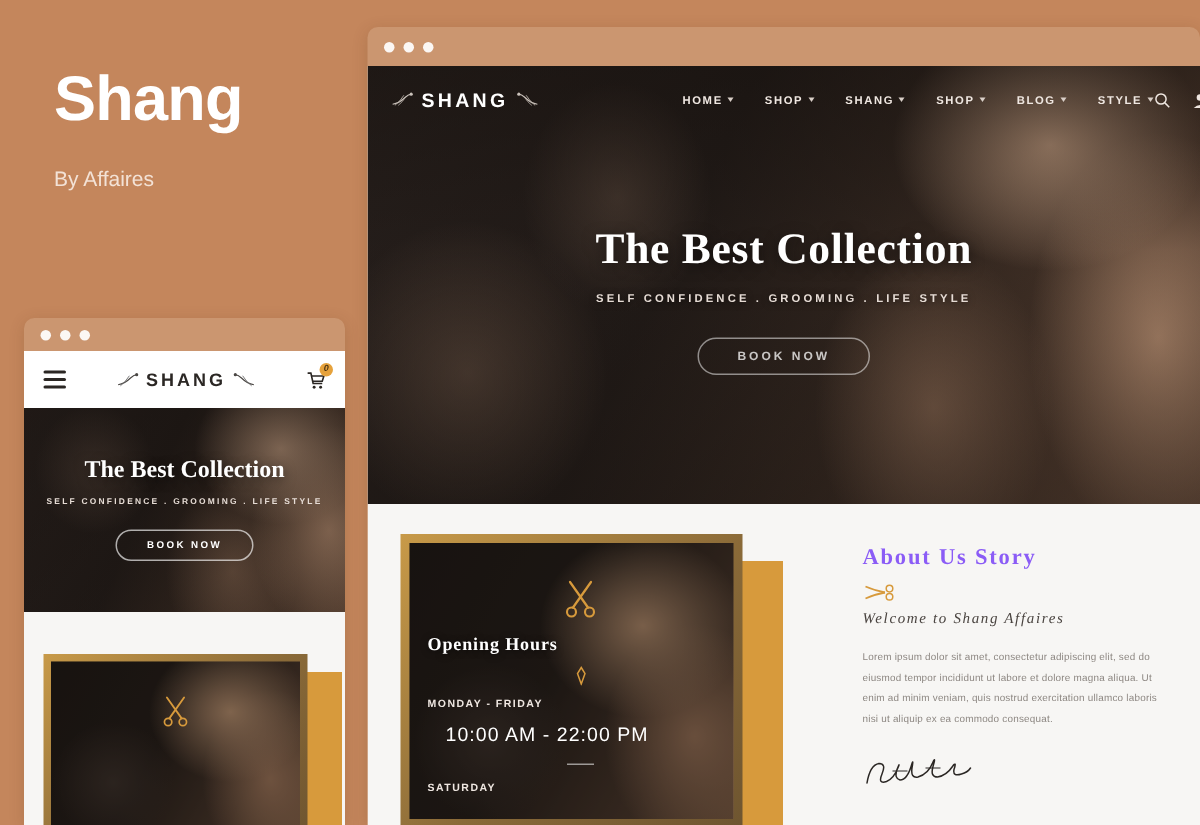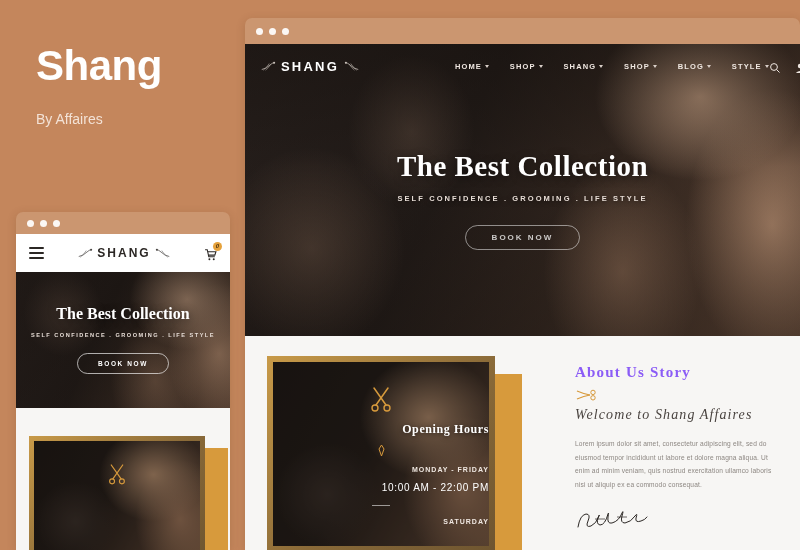--- a/index.html
+++ b/index.html
@@ -105,39 +105,39 @@
     width:100%; height:100%; position:relative; overflow:hidden;
     background:
       radial-gradient(ellipse 95px 85px at 72% 30%, rgba(190,150,116,.95), rgba(120,90,70,0) 72%),
       radial-gradient(ellipse 80px 100px at 88% 70%, rgba(170,128,98,.85), rgba(0,0,0,0) 75%),
       radial-gradient(ellipse 70px 70px at 25% 72%, rgba(60,50,44,.9), rgba(0,0,0,0) 74%),
       linear-gradient(120deg,#1b1714 0%,#221c18 45%,#4a382c 78%,#7a5a42 100%);
   }
   .oh-inner::after {
     content:""; position:absolute; inset:0; background:rgba(18,13,10,.38);
   }
-  .oh-content { position:relative; z-index:2; text-align:right; padding-top:24px; }
+  .oh-content { position:relative; z-index:2; text-align:left; padding-top:24px;padding-left:12px; }
   .oh-scissors { margin:0 auto 10px; width:22px; height:26px; display:block; }
   .oh-title {
     font-family:"Liberation Serif", serif; color:#fff; font-size:12px; font-weight:bold;
     letter-spacing:.6px; text-shadow:0 1px 5px rgba(0,0,0,.6);
   }
   .oh-sep-ico { margin:7px auto 9px; width:9px; height:13px; display:block; }
   .oh-day { color:#efe7e1; font-size:7px; letter-spacing:1px; font-weight:600; }
-  .oh-time { color:#fff; font-size:10px; letter-spacing:.7px; margin-top:9px; }
+  .oh-time { color:#fff; font-size:13px; letter-spacing:.7px; margin-top:9px;margin-left:12px; }
   .oh-line { width:18px; height:1px; background:rgba(255,255,255,.55); margin:12px auto; }
 
   .about-col { position:absolute; left:330px; top:28px; width:205px; }
   .about-h {
     font-family:"Liberation Serif", serif; font-size:15px; color:#8b5cf6; font-weight:bold;
     letter-spacing:1.2px;
   }
   .about-ico { margin:8px 0 6px; width:22px; height:12px; display:block; }
   .about-welcome {
-    font-family:"Liberation Serif", serif; font-style:italic; font-size:14px;
+    font-family:"Liberation Serif", serif; font-style:italic; font-size:10px;
     color:#4a4440; letter-spacing:1.1px;
   }
   .about-body {
     margin-top:14px; font-size:6.6px; line-height:2.05; color:#8d8782; letter-spacing:.15px;
   }
   .sign { margin-top:14px; width:74px; height:30px; display:block; }
 
   
   .mobile { left:16px; top:212px; width:214px; height:338px; }
   .mobile .chrome { height:22px; }

